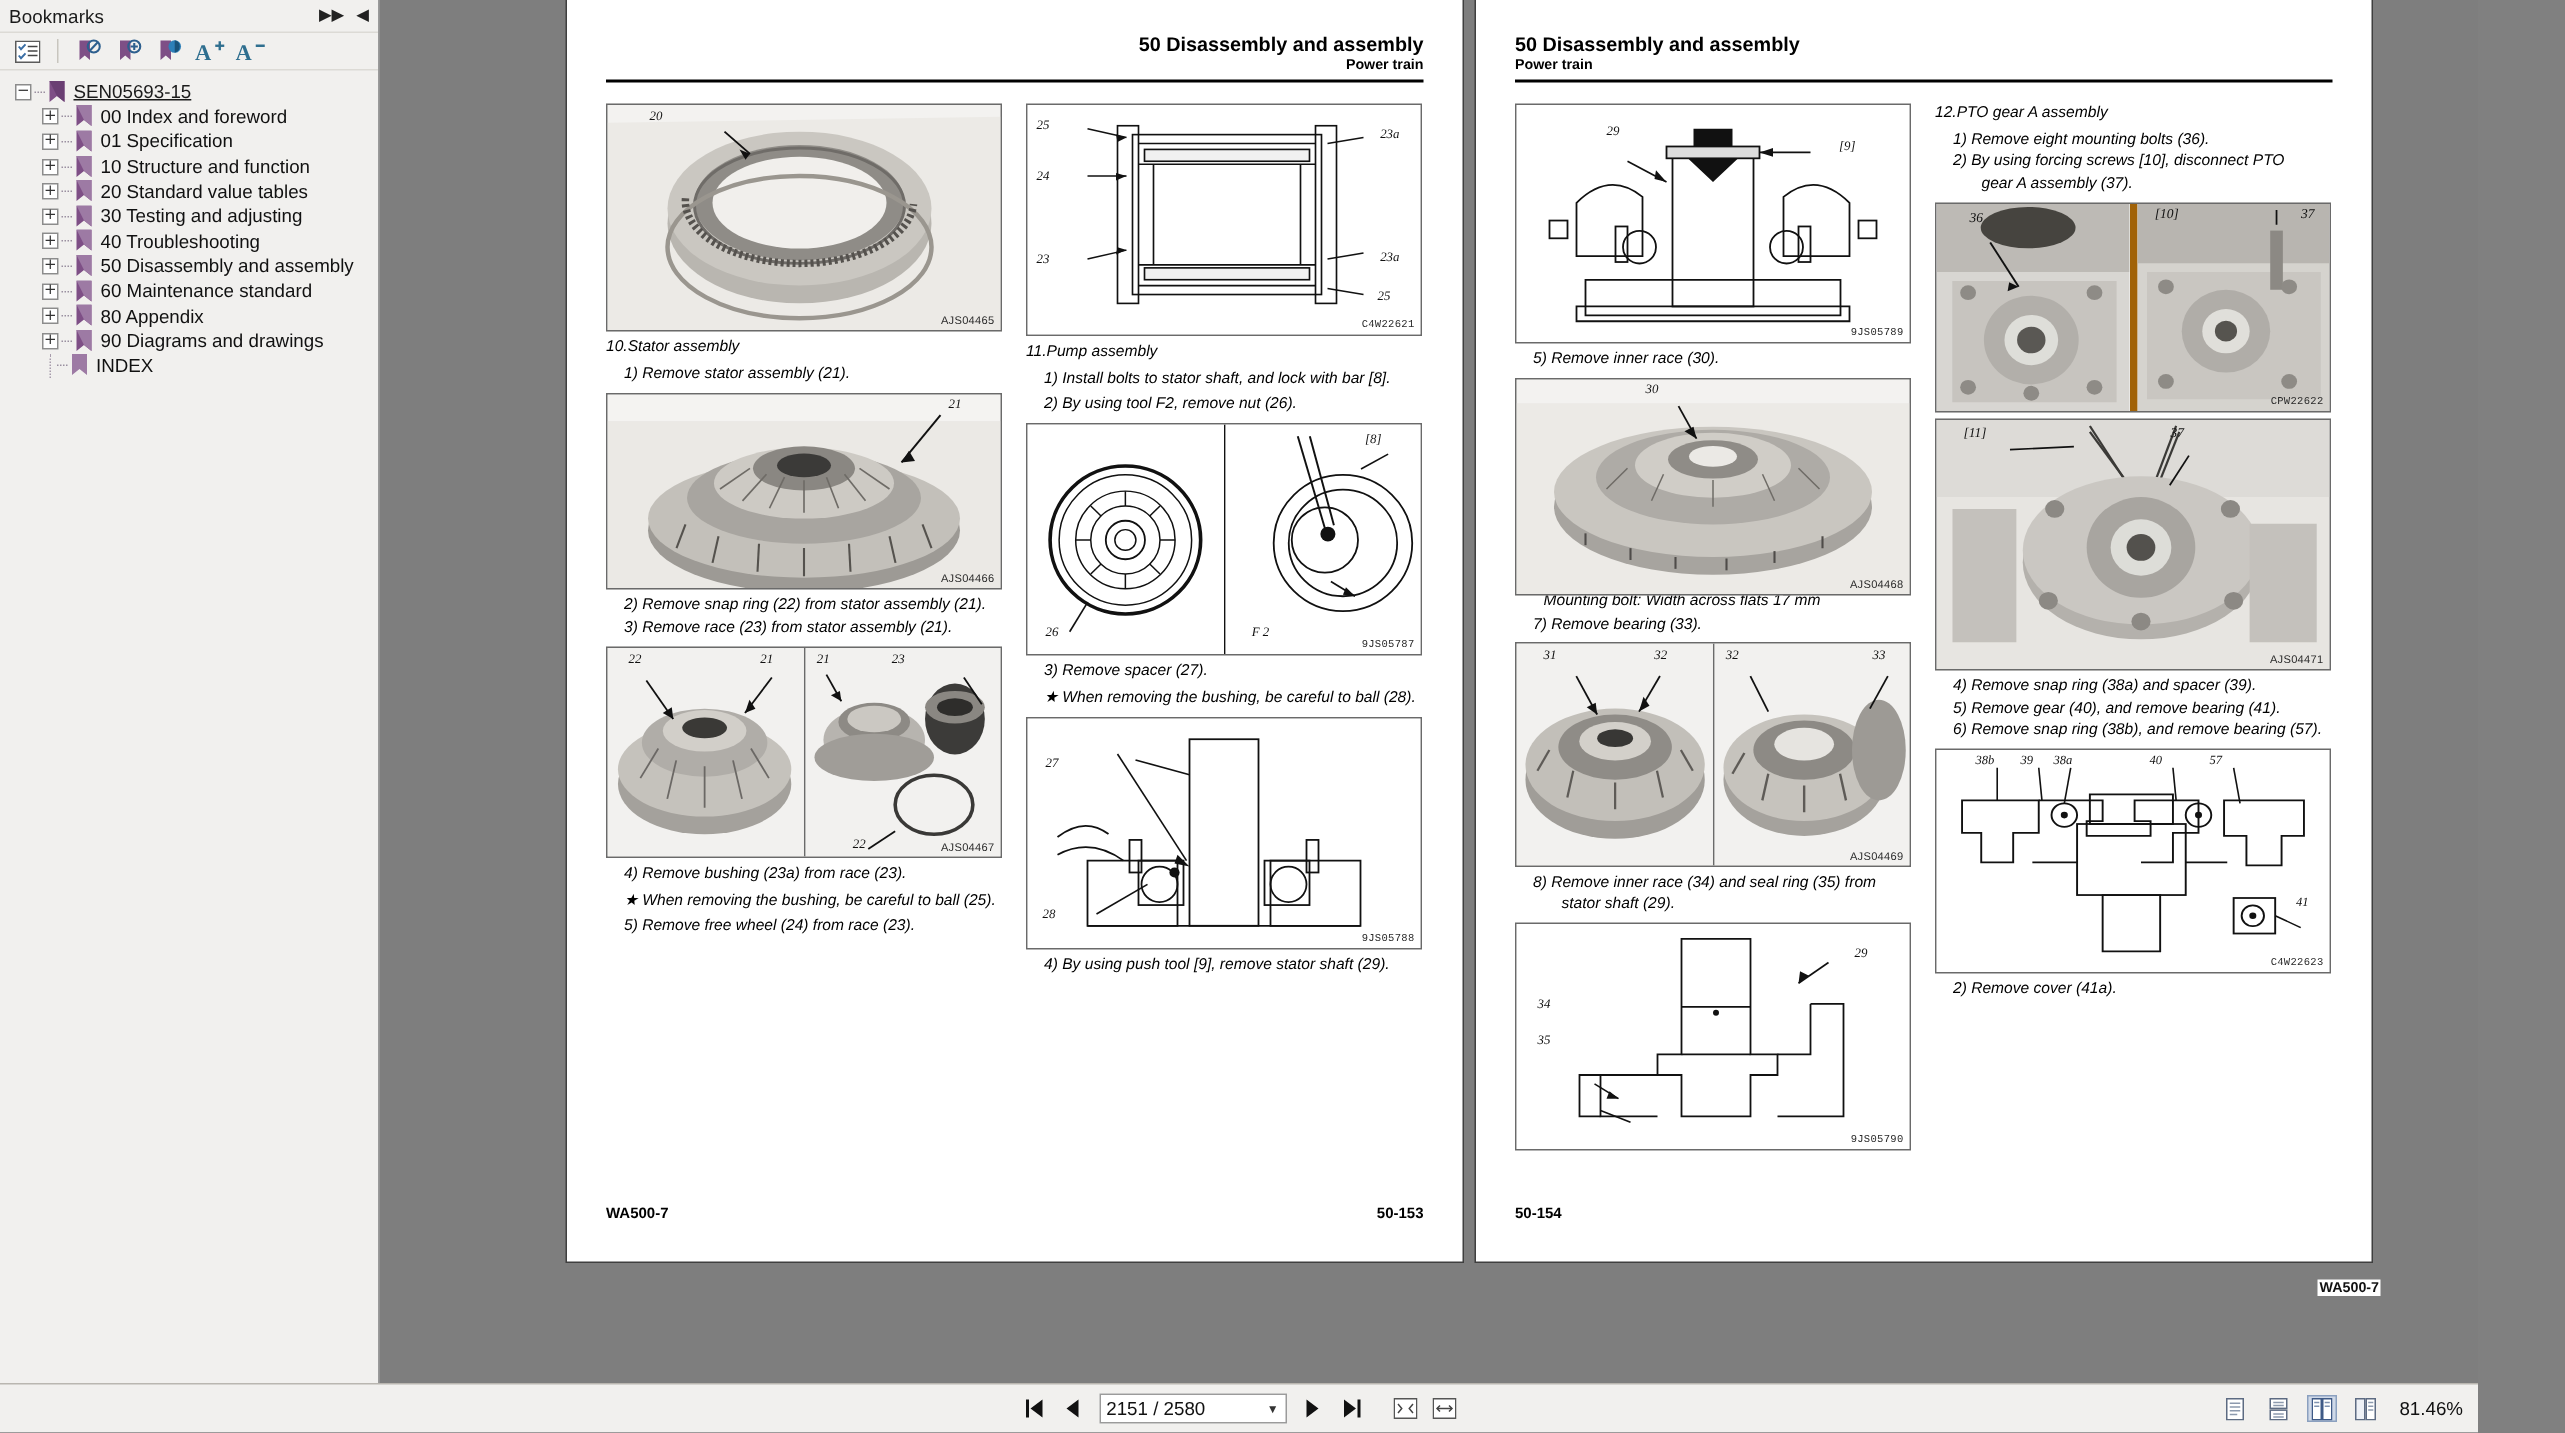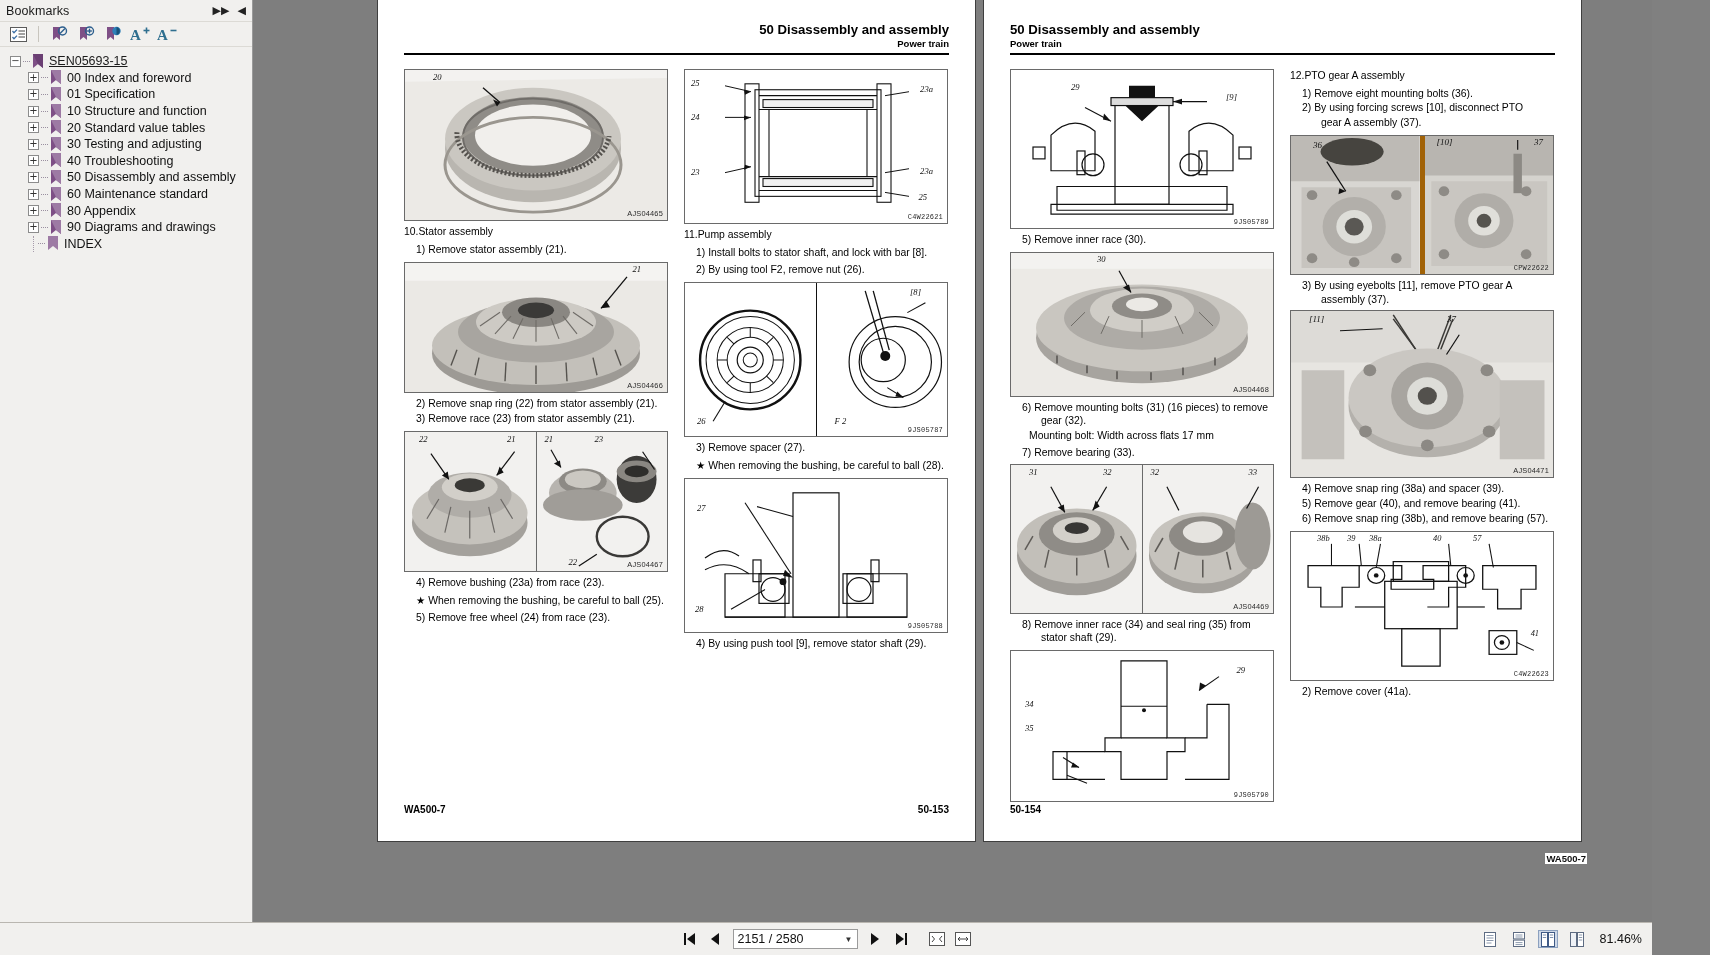--- a/index.html
+++ b/index.html
@@ -57,21 +57,21 @@
 
   .cols { display: flex; gap: 16px; margin-top: 14px; }
   .col { width: 264px; }
 
   .figure { border: 1px solid #6a6a6a; background: #fff; position: relative; overflow: hidden; }
   .figcode { position: absolute; right: 4px; bottom: 2px; font-size: 7.4px;
              font-family: "Liberation Sans", sans-serif; color: #2a2a2a; letter-spacing: .2px; }
   .figcode.mono { font-family: "Liberation Mono", monospace; font-size: 7px; }
 
   .ptxt { font-size: 10.4px; color: #000; line-height: 1.32; margin: 6px 0 5px 0; }
-  .ptxt.tight { margin: 4px 0 4px 0; }
+  .ptxt.tight { margin: 4px 0 4px 0; font-style: italic; }
   .step2 { padding-left: 31px; text-indent: -19px; }
   .star { padding-left: 31px; text-indent: -19px; }
   .hang { padding-left: 19px; }
 
   .pg-foot { position: absolute; left: 26px; right: 26px; bottom: 26px;
              display: flex; justify-content: space-between; font-size: 10px;
              font-weight: bold; color: #000; }
 
   
   .photo { background: #efeeec; position: relative; }
@@ -608,21 +608,20 @@
                         <line x1="172" y1="116" x2="172" y2="124"></line>
                       <line x1="204" y1="106" x2="204" y2="114"></line>
                       </g>
                     <path d="M120 40 L108 18" stroke="#111" stroke-width="1.2"></path>
                     <path d="M120 40 l-2 -8 l-6 3z" fill="#111"></path>
                   </svg>
                   <span class="callout" style="left:86px;top:1px">30</span>
                   <span class="figcode">AJS04468</span>
                 </div>
 
-                <div class="ptxt tight step2">6)  Remove mounting bolts (31) (16 pieces) to remove gear (32).</div>
                 <div class="ptxt tight hang" style="margin-top:-3px">Mounting bolt: Width across flats 17 mm</div>
                 <div class="ptxt tight step2" style="margin-top:-1px">7)  Remove bearing (33).</div>
 
                 <div class="figure photo" style="height:150px;margin-top:4px;display:flex">
                   <div style="flex:1;position:relative;border-right:1px solid #6a6a6a">
                     <svg width="100%" height="100%" viewBox="0 0 131 150" preserveAspectRatio="none">
                       <rect width="131" height="150" fill="#f2f1ef"></rect>
                       <ellipse cx="66" cy="92" rx="60" ry="40" fill="#a09d98"></ellipse>
                       <ellipse cx="66" cy="82" rx="60" ry="38" fill="#c2bfb9"></ellipse>
                       <ellipse cx="66" cy="70" rx="38" ry="22" fill="#8f8c87"></ellipse>
@@ -739,21 +738,20 @@
                           <circle cx="96" cy="120" r="5"></circle>
                         </g>
                       <path d="M88 14 L88 4" stroke="#111" stroke-width="1.1"></path>
                     </svg>
                     <span class="callout" style="left:12px;top:1px;font-size:9px">[10]</span>
                     <span class="callout" style="right:10px;top:1px;font-size:9px">37</span>
                   </div>
                   <span class="figcode mono">CPW22622</span>
                 </div>
 
-                <div class="ptxt tight step2">3)  By using eyebolts [11], remove PTO gear A assembly (37).</div>
 
                 <div class="figure photo" style="height:168px;margin-top:4px">
                   <svg width="100%" height="100%" viewBox="0 0 246 168" preserveAspectRatio="none">
                     <rect width="246" height="168" fill="#e7e5e1"></rect>
                     <path d="M0 0 h246 v52 h-246z" fill="#dddbd7"></path>
                     <g stroke="#3b3a37" stroke-width="1.4" fill="none">
                       <path d="M96 4 l24 40"></path>
                         <path d="M150 4 l-14 40"></path>
                       <path d="M96 8 l26 38"></path>
                         <path d="M152 8 l-14 38"></path>

